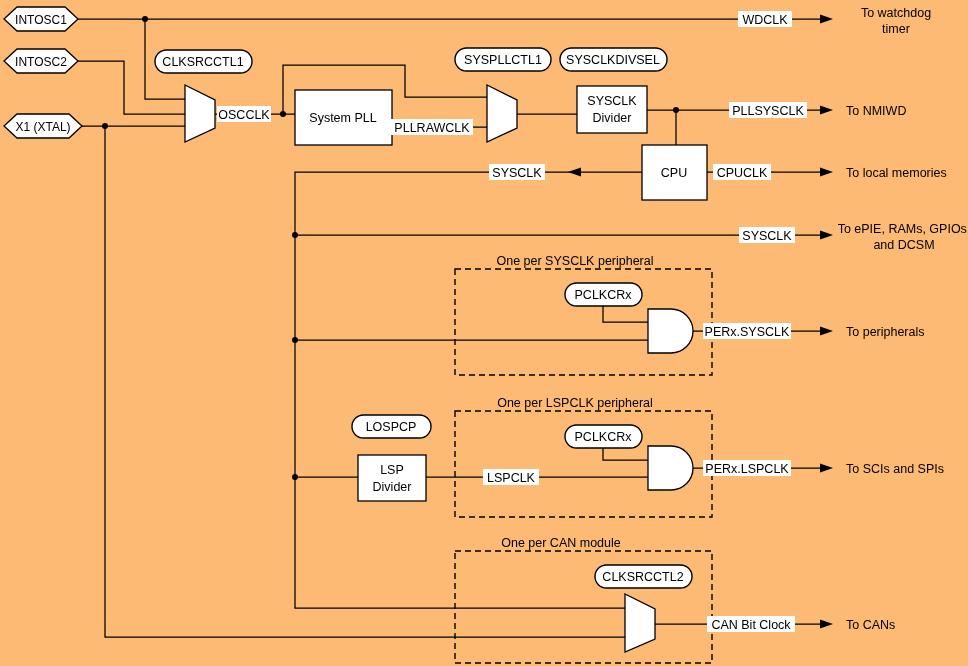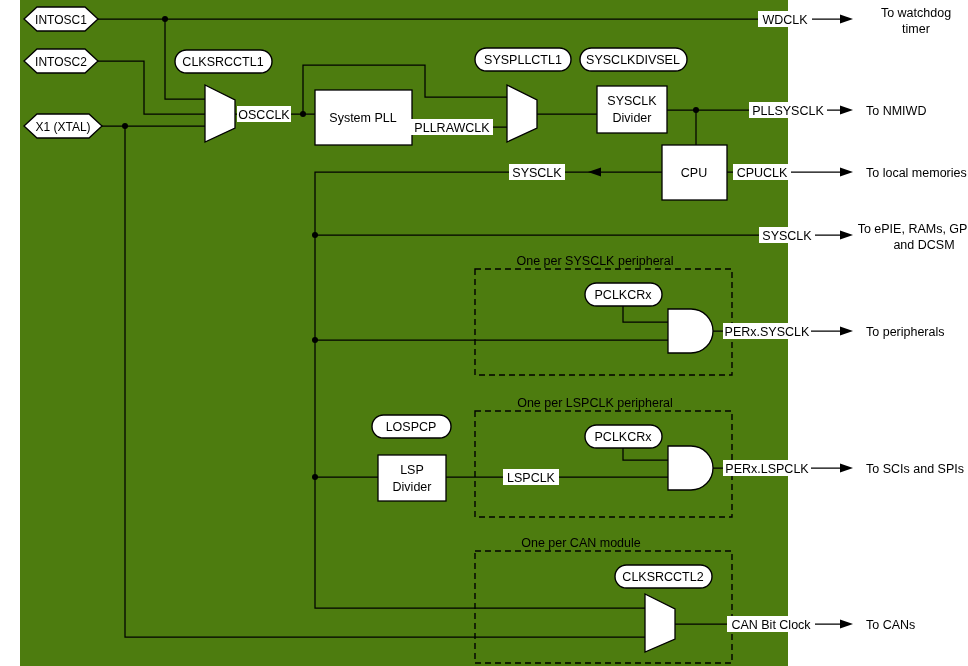--- a/index.html
+++ b/index.html
@@ -1,16 +1,16 @@
 <!DOCTYPE html>
 <html><head>
 <meta charset="utf-8">
 <style>
   html,body{margin:0;padding:0;background:#ffffff;}
-  .canvas{width:768px;height:666px;position:relative;background:#4d7c0f;margin-left:20px;}
+  .canvas{width:968px;height:666px;position:relative;background:#fdba74;}
   svg{display:block;font-family:"Liberation Sans",sans-serif;}
   .wire{stroke:#000;stroke-width:1.25;fill:none;}
   .shape{stroke:#000;stroke-width:1.3;fill:#fff;}
   .bubble{stroke:#000;stroke-width:1.4;fill:#fff;}
   .dashedbox{stroke:#000;stroke-width:1.4;fill:none;stroke-dasharray:6 4;}
   .dot{fill:#000;stroke:none;}
   .arrow{fill:#000;stroke:none;}
   .lblbg{fill:#fff;stroke:none;}
   text{fill:#000;font-size:12.5px;dominant-baseline:central;}
   .hexlbl{font-size:12px;}

